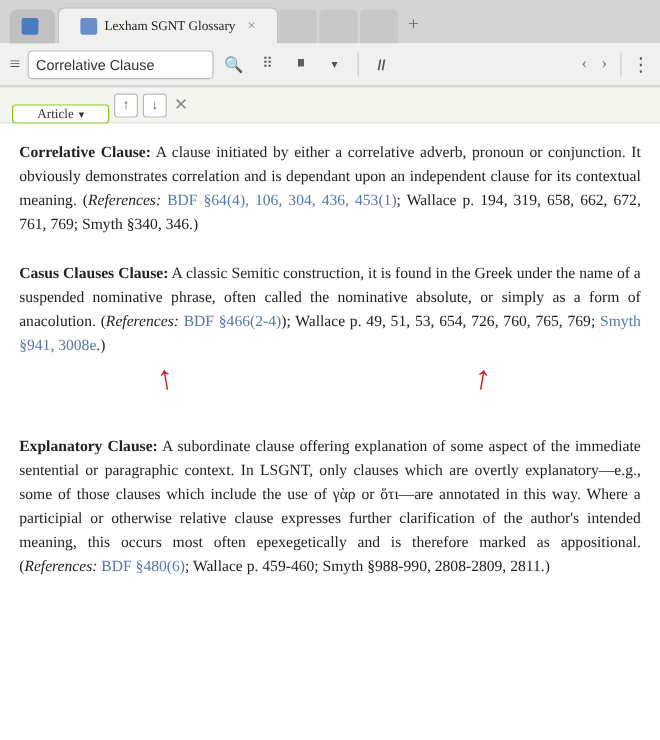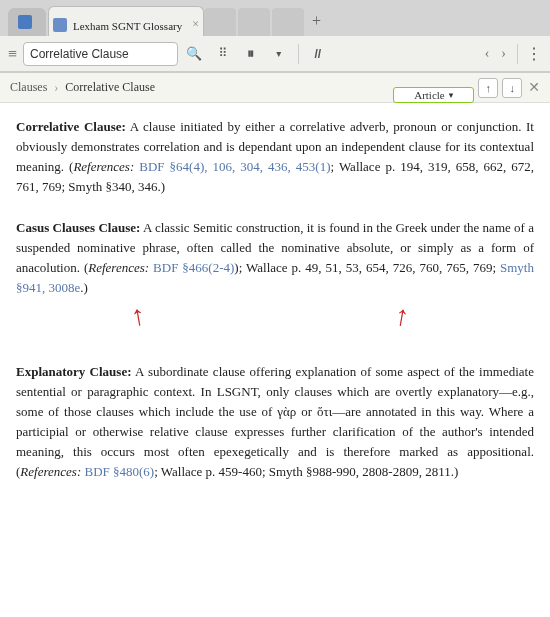--- a/index.html
+++ b/index.html
@@ -25,22 +25,22 @@
       padding: 4px 10px;
       background: #c0c0c0;
       border-radius: 6px 6px 0 0;
       margin-right: 2px;
       font-size: 11px;
       color: #555;
       height: 28px;
     }
     .tab-active {
       display: flex;
-      align-items: flex-end;
-      padding: 4px 4px;
+      align-items: center;
+      padding: 4px 18px;
       background: #f0f0ec;
       border-radius: 6px 6px 0 0;
       margin-right: 0;
       font-size: 11px;
       color: #222;
       height: 30px;
       border: 1px solid #bbb;
       border-bottom: none;
       gap: 6px;
     }
@@ -230,25 +230,20 @@
     <span class="toolbar-btn" style="font-family:sans-serif;font-size:12px;font-weight:bold;">//</span>
     <div class="toolbar-spacer"></div>
     <span class="nav-btn">‹</span>
     <span class="nav-btn">›</span>
     <div class="toolbar-separator"></div>
     <span class="more-btn">⋮</span>
   </div>
 </div>
 
 <div class="breadcrumb-bar">
-  <div class="breadcrumb">
-    <span>Clauses</span>
-    <span class="breadcrumb-sep">›</span>
-    <span class="breadcrumb-current">Correlative Clause</span>
-  </div>
   <div class="article-controls">
     <div class="article-dropdown">
       <span>Article</span>
       <span style="font-size:9px;">▾</span>
     </div>
     <div class="arrow-btn">
       <span>↑</span>
     </div>
     <div class="arrow-btn">
       <span>↓</span>

